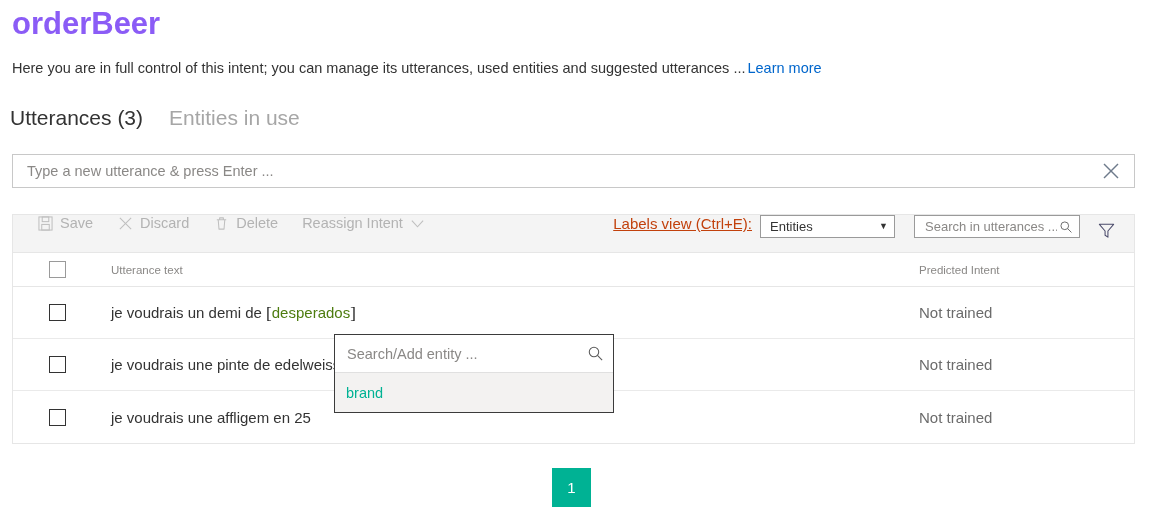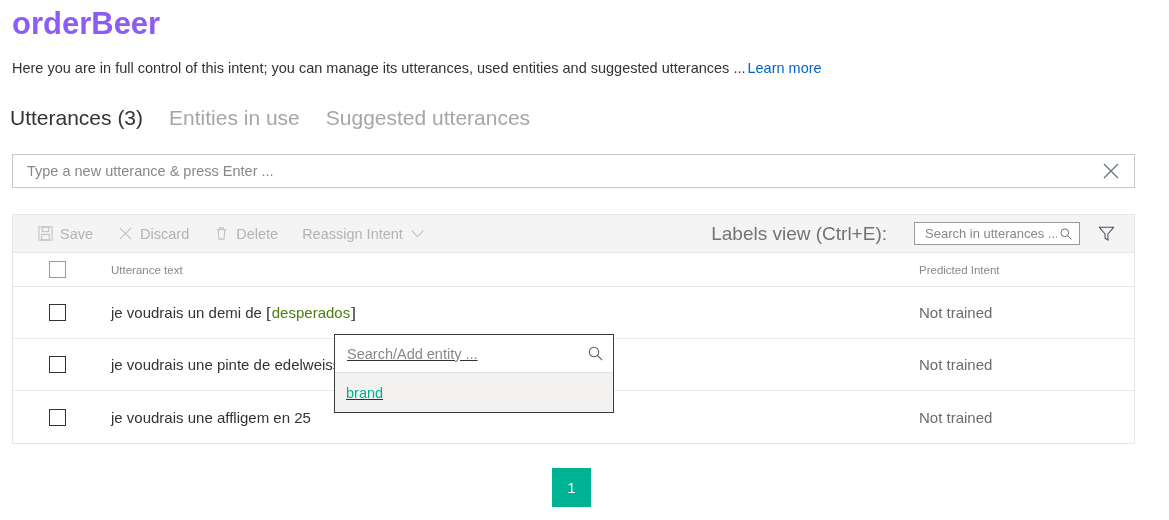--- a/index.html
+++ b/index.html
@@ -111,21 +111,21 @@
     box-sizing: border-box;
     background: #ffffff;
   }
 
   
   .commandbar {
     height: 38px;
     background: #f4f4f4;
     border-bottom: 1px solid #e6e6e6;
     display: flex;
-    align-items: center;
+    align-items: flex-start;
     padding: 0 10px 0 24px;
     box-sizing: border-box;
   }
   .cmd-btn {
     display: flex;
     align-items: center;
     gap: 7px;
     font-size: 14.5px;
     color: #b3b3b3;
     margin-right: 24px;
@@ -135,24 +135,25 @@
   .cmd-btn .glyph {
     display: inline-flex;
     align-items: center;
     justify-content: center;
     width: 16px;
     height: 16px;
   }
   .cmd-spacer { flex: 1; }
 
   .labels-view-label {
-    font-size: 19px;
-    color: #737373;
+    font-size: 15px;
+    color: #c2410c;
     margin-right: 8px;
     white-space: nowrap;
+    text-decoration: underline;
   }
   .labels-select {
     width: 135px;
     height: 23px;
     border: 1px solid #9a9a9a;
     background: #ffffff;
     box-sizing: border-box;
     display: flex;
     align-items: center;
     font-size: 13px;
@@ -271,21 +272,20 @@
   
   .entity-popup {
     position: absolute;
     left: 334px;
     top: 334px;
     width: 280px;
     border: 1px solid #3b3b3b;
     background: #ffffff;
     box-sizing: border-box;
     z-index: 40;
-    text-decoration: underline;
   }
   .ep-search {
     height: 38px;
     display: flex;
     align-items: center;
     padding: 0 9px 0 10px;
     border-bottom: 1px solid #e0e0e0;
     box-sizing: border-box;
   }
   .ep-search input {
@@ -336,21 +336,20 @@
 
 <div class="page-title">orderBeer</div>
 
 <div class="page-desc">
   <span>Here you are in full control of this intent; you can manage its utterances, used entities and suggested utterances ...</span><a href="#">Learn more</a>
 </div>
 
 <div class="tabs">
   <div class="tab active">Utterances (3)</div>
   <div class="tab">Entities in use</div>
-  <div class="tab">Suggested utterances</div>
 </div>
 
 <div class="new-utterance">
   <input class="nu-input" type="text" placeholder="Type a new utterance &amp; press Enter ..." style="">
   <span class="nu-clear">
     <svg width="20" height="20" viewBox="0 0 20 20">
       <line x1="3" y1="3" x2="17" y2="17" stroke="#6e7b8b" stroke-width="1.4"></line>
       <line x1="17" y1="3" x2="3" y2="17" stroke="#6e7b8b" stroke-width="1.4"></line>
     </svg>
   </span>
@@ -396,20 +395,24 @@
         <svg width="15" height="15" viewBox="0 0 16 16">
           <polyline points="2,5 8,11.5 14,5" fill="none" stroke="#bfbfbf" stroke-width="1.2"></polyline>
         </svg>
       </span>
     </div>
 
     <div class="cmd-spacer"></div>
 
     <span class="labels-view-label">Labels view (Ctrl+E):</span>
 
+    <div class="labels-select">
+      <span class="sel-value">Entities</span>
+      <span class="caret">▼</span>
+    </div>
 
     <div class="utt-search">
       <input type="text" placeholder="Search in utterances ..." style="">
       <span>
         <svg width="14" height="14" viewBox="0 0 16 16">
           <circle cx="6.6" cy="6.6" r="4.4" fill="none" stroke="#5a5a5a" stroke-width="1"></circle>
           <line x1="9.9" y1="9.9" x2="14.2" y2="14.2" stroke="#5a5a5a" stroke-width="1"></line>
         </svg>
       </span>
     </div>

